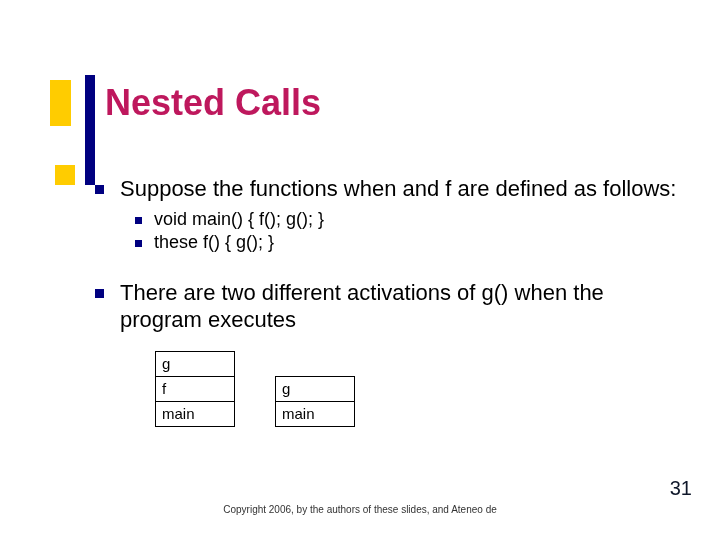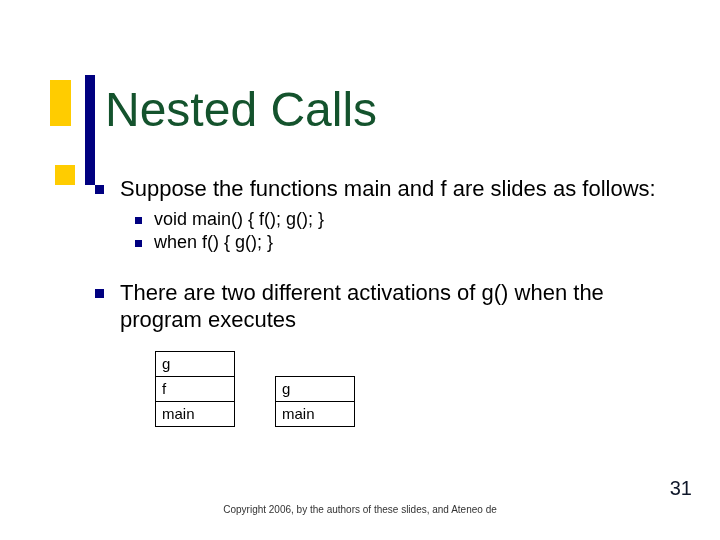--- a/index.html
+++ b/index.html
@@ -35,23 +35,23 @@
   .deco-top {
     position: absolute;
     left: 55px;
     top: 165px;
     width: 20px;
     height: 20px;
     background: #ffcc00;
     z-index: 0;
   }
   .title {
-    font-size: 48px;
-    font-weight: normal;
-    color: #14532d;
+    font-size: 36px;
+    font-weight: bold;
+    color: #be185d;
     position: absolute;
     left: 105px;
     top: 82px;
   }
   .content {
     position: absolute;
     top: 175px;
     left: 95px;
     right: 40px;
   }
@@ -142,31 +142,31 @@
   <div class="deco-left"></div>
 </div>
 <div class="deco-top"></div>
 
 <h1 class="title">Nested Calls</h1>
 
 <div class="content">
 
   <div class="b1">
     <div class="sq1"></div>
-    <div class="t1">Suppose the functions main and f are slides as follows:</div>
+    <div class="t1">Suppose the functions when and f are defined as follows:</div>
   </div>
 
   <div class="sub">
     <div class="b2">
       <div class="sq2"></div>
       <div class="t2">void main() { f(); g(); }</div>
     </div>
     <div class="b2">
       <div class="sq2"></div>
-      <div class="t2">when f() { g(); }</div>
+      <div class="t2">these f() { g(); }</div>
     </div>
   </div>
 
   <div class="b1">
     <div class="sq1"></div>
     <div class="t1">There are two different activations of g() when the program executes</div>
   </div>
 
   <div class="stacks">
     <div class="stack">

